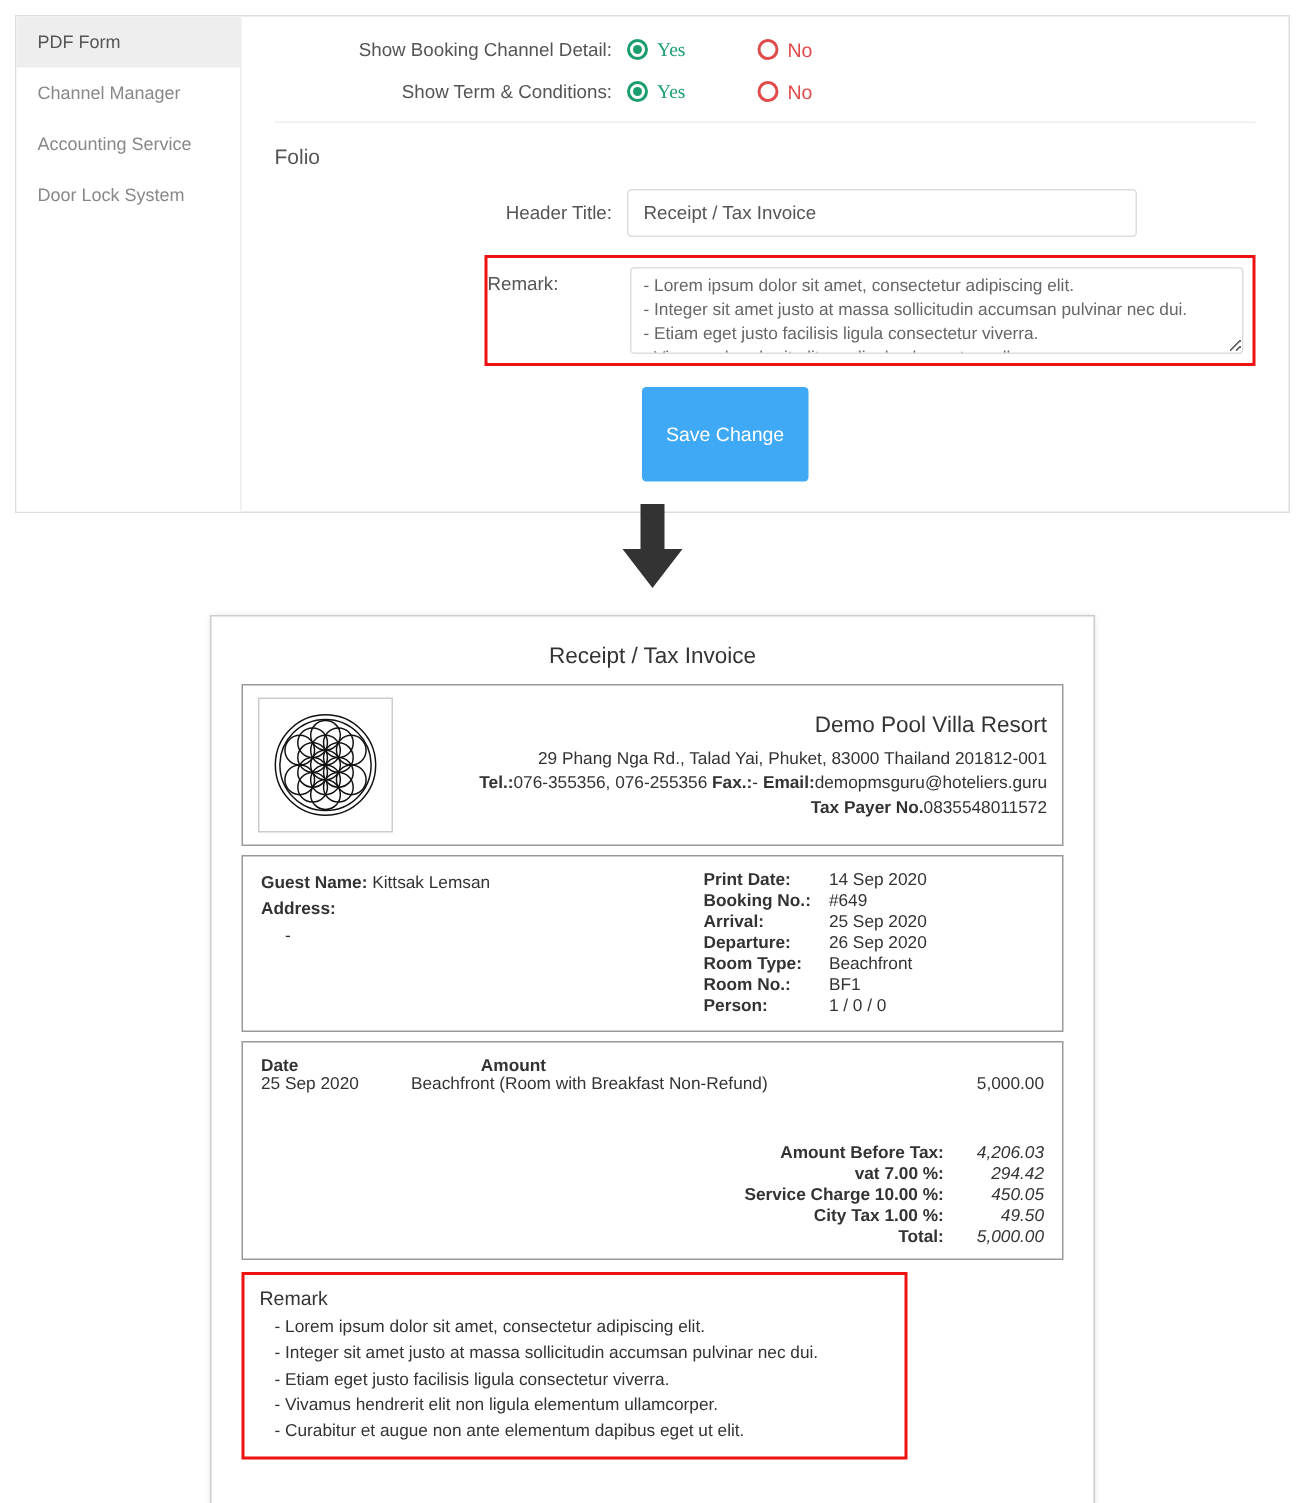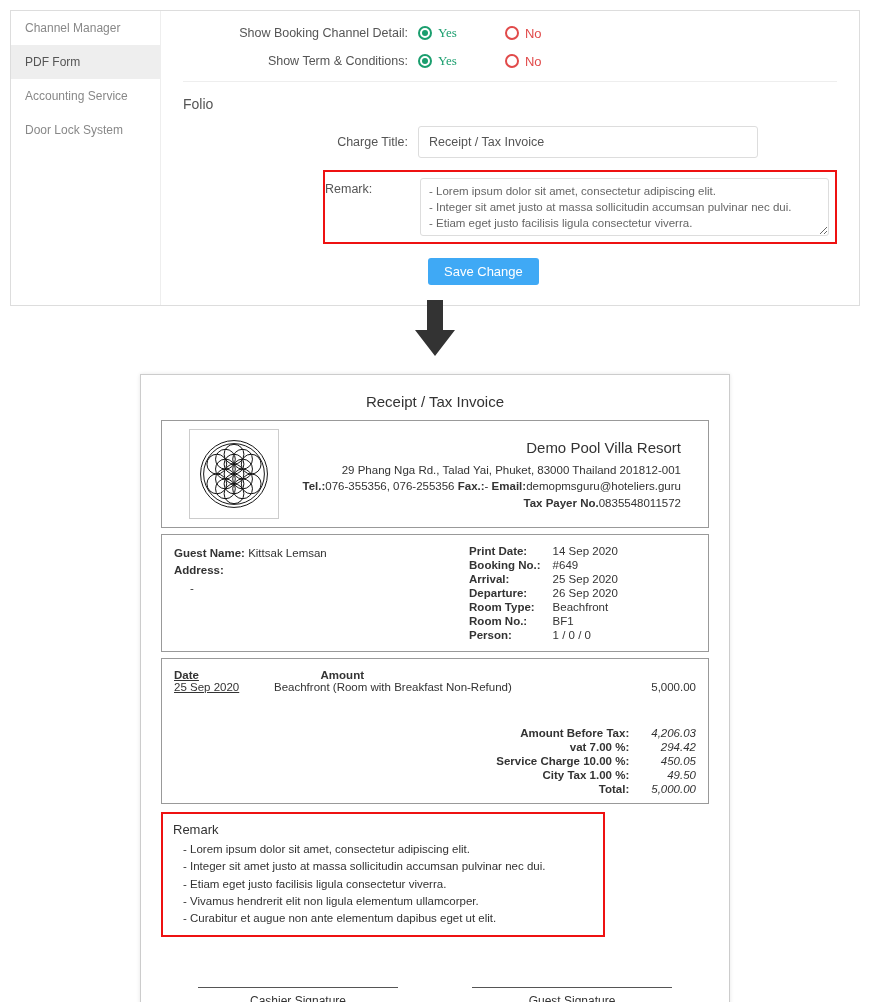--- a/index.html
+++ b/index.html
@@ -106,21 +106,21 @@
     line-height: 1.4;
     font-family: inherit;
     resize: both;
     overflow: hidden;
   }
   .save-btn {
     margin: 14px 0 0 245px;
     background: #3fa9f5;
     color: #fff;
     border: none;
-    padding: 6px 16px;
+    padding: 24px 16px;
     border-radius: 3px;
     font-size: 13px;
     cursor: pointer;
   }
   
   .arrow-wrap { text-align: center; margin: -6px 0 14px 0; position: relative; }
   .arrow-wrap svg { display: block; margin: 0 auto; }
   
   .invoice {
     border: 1px solid #ccc;
@@ -131,21 +131,21 @@
     box-shadow: 0 0 4px rgba(0,0,0,0.1);
   }
   .inv-title { text-align: center; font-size: 15px; margin-bottom: 10px; font-weight: normal; }
   .inv-box {
     border: 1px solid #999;
     margin-bottom: 6px;
   }
   .hdr-box {
     display: flex;
     align-items: center;
-    padding: 8px 27px;
+    padding: 8px 10px;
   }
   .logo-wrap {
     width: 90px; height: 90px;
     border: 1px solid #ccc;
     display: flex; align-items: center; justify-content: center;
     margin-right: 10px;
   }
   .hdr-info { flex: 1; text-align: right; font-size: 11.5px; line-height: 1.4; }
   .hdr-info .company { font-size: 15px; margin-bottom: 4px; }
   .guest-box {
@@ -154,21 +154,21 @@
     font-size: 11.5px;
   }
   .guest-left { flex: 1.3; line-height: 1.5; }
   .guest-right { flex: 1; display: grid; grid-template-columns: auto 1fr; row-gap: 2px; column-gap: 12px; }
   .guest-right .k { font-weight: bold; }
   .lines-box { padding: 10px 12px 8px 12px; font-size: 11.5px; }
   .line-hdr, .line-row {
     display: flex;
   }
   .line-hdr { font-weight: bold; }
-  .col-date { width: 100px; text-decoration: underline; }
+  .col-date { width: 100px; }
   .col-desc { flex: 1; }
   .col-amt { width: 90px; text-align: right; }
   .totals {
     margin-top: 34px;
     margin-left: auto;
     width: 270px;
     display: grid;
     grid-template-columns: 1fr auto;
     row-gap: 2px;
     column-gap: 22px;
@@ -196,22 +196,22 @@
     text-align: center;
     border-top: 1px solid #555;
     padding-top: 6px;
   }
 </style>
 </head>
 <body>
 
 <div class="panel">
   <div class="sidebar">
+    <div class="sidebar-item active">PDF Form</div>
     <div class="sidebar-item">Channel Manager</div>
-    <div class="sidebar-item active">PDF Form</div>
     <div class="sidebar-item">Accounting Service</div>
     <div class="sidebar-item">Door Lock System</div>
   </div>
   <div class="main">
     <div class="form-row">
       <div class="form-label">Show Booking Channel Detail:</div>
       <div class="radio-pair">
         <div class="radio-opt opt-yes">
           <span class="circle">
               <span class="dot"></span>
@@ -235,21 +235,21 @@
         </div>
         <div class="radio-opt opt-no">
           <span class="circle"></span>
           <span>No</span>
         </div>
       </div>
     </div>
     <hr class="sep">
     <div class="folio-title">Folio</div>
     <div class="form-row">
-      <div class="form-label">Charge Title:</div>
+      <div class="form-label">Header Title:</div>
       <input class="text-input" value="Receipt / Tax Invoice" style="">
     </div>
     <div class="remark-row">
       <div class="remark-label">Remark:</div>
       <textarea class="remark-ta" style="">- Lorem ipsum dolor sit amet, consectetur adipiscing elit.
 - Integer sit amet justo at massa sollicitudin accumsan pulvinar nec dui.
 - Etiam eget justo facilisis ligula consectetur viverra.
 - Vivamus hendrerit elit non ligula elementum ullamcorper.</textarea>
     </div>
     <button class="save-btn">Save Change</button>

